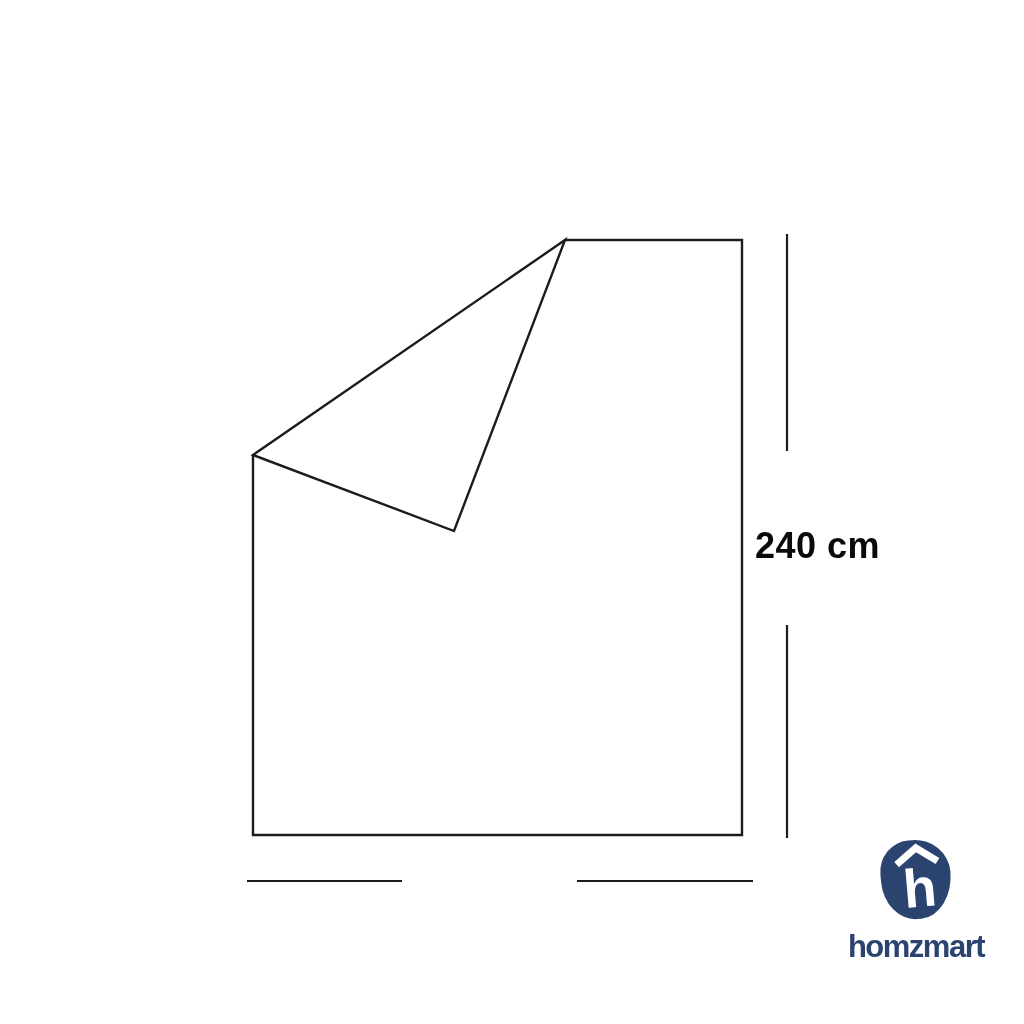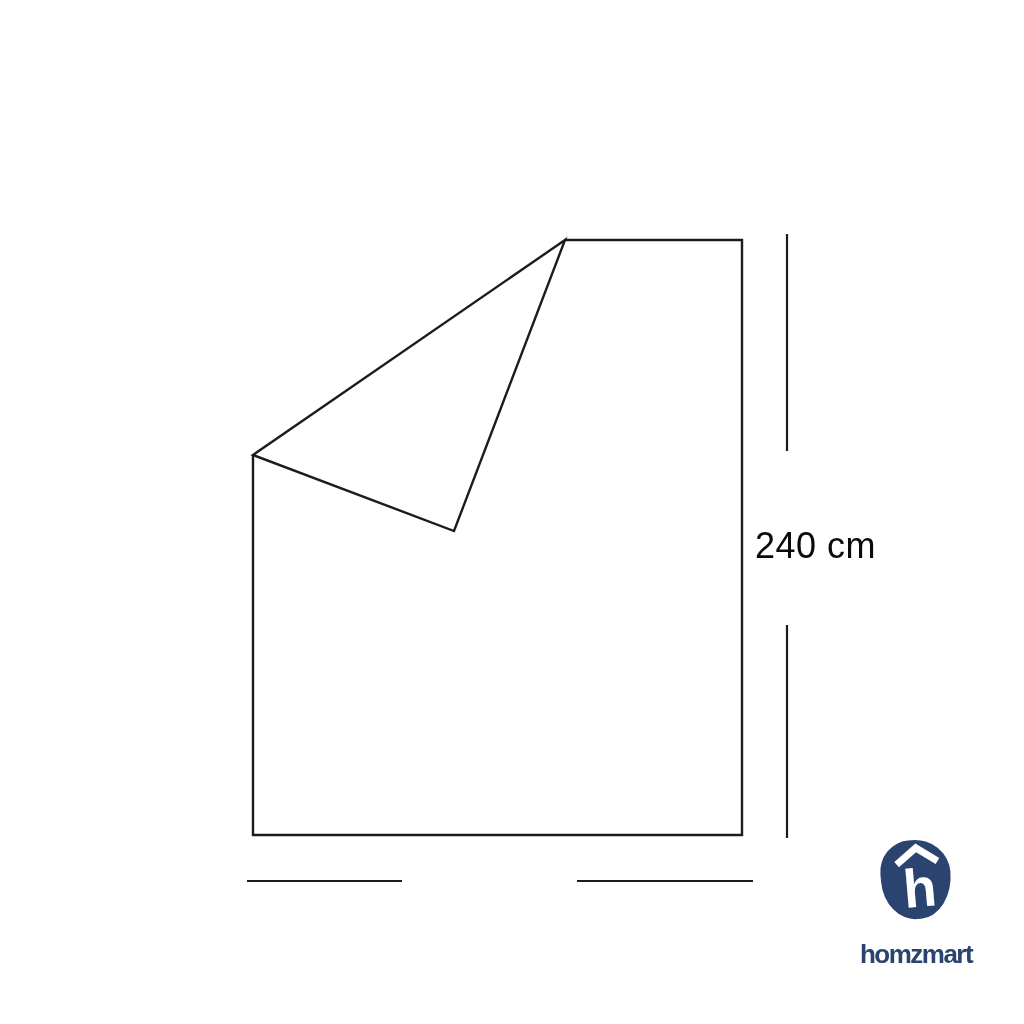--- a/index.html
+++ b/index.html
@@ -17,21 +17,21 @@
     height: 1024px;
     background: #ffffff;
   }
   .diagram-svg {
     position: absolute;
     left: 0;
     top: 0;
   }
   .dim-label {
     position: absolute;
-    font-weight: 400;
+    font-weight: 700;
     font-size: 36px;
     line-height: 1;
     color: #0a0a0a;
     letter-spacing: 0.5px;
     white-space: nowrap;
   }
   .dim-label.height {
     left: 755px;
     top: 528px;
   }
@@ -55,22 +55,22 @@
     background: #2b436f;
     border-radius: 46% 54% 50% 50% / 42% 46% 60% 54%;
     transform: rotate(-5deg);
   }
   .logo-blob svg {
     position: absolute;
     left: 0;
     top: 0;
   }
   .logo-wordmark {
-    margin-top: 22px;
-    font-size: 26px;
+    margin-top: 12px;
+    font-size: 31px;
     font-weight: 700;
     line-height: 1;
     color: #2b436f;
     letter-spacing: -1.5px;
     white-space: nowrap;
   }
 </style>
 </head>
 <body>
 

